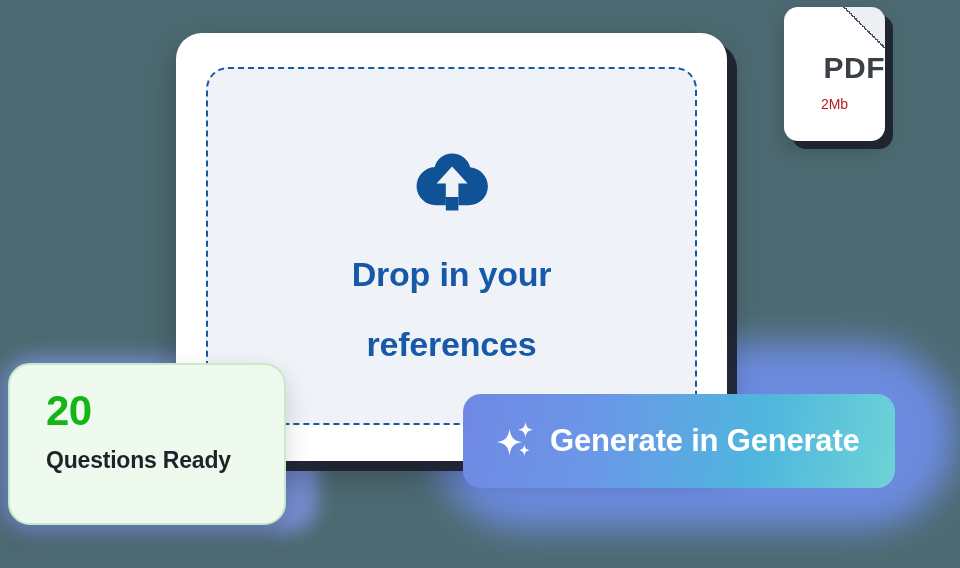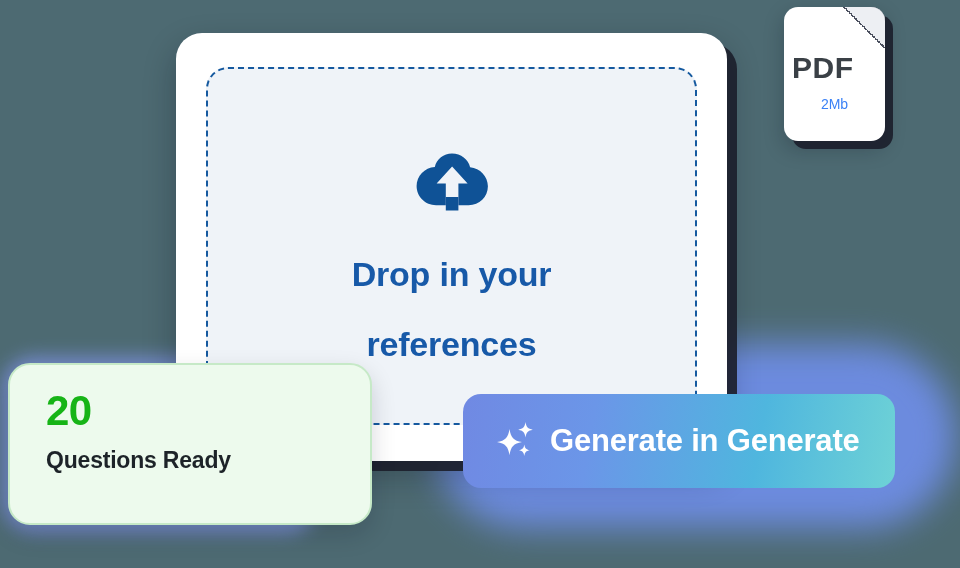--- a/index.html
+++ b/index.html
@@ -122,43 +122,43 @@
     top: 0;
     width: 40px;
     height: 40px;
     background: linear-gradient(225deg, #edeff3 0 50%, transparent 50%);
   }
   #pdf-label {
     position: absolute;
     left: 8px;
     right: 0;
     top: 44px;
-    text-align: left;
+    text-align: right;
     font-size: 30px;
     font-weight: 700;
     color: #3a4046;
     letter-spacing: 0.5px;
   }
   #pdf-size {
     position: absolute;
     left: 0;
     right: 0;
     top: 89px;
     text-align: center;
     font-size: 14px;
     font-weight: 400;
-    color: #3b82f6;
+    color: #b91c1c;
   }
 
   
   #questions-card {
     position: absolute;
     left: 8px;
     top: 363px;
-    width: 364px;
+    width: 278px;
     height: 162px;
     background: #edfaed;
     border: 2px solid #c6e9c7;
     border-radius: 22px;
     box-sizing: border-box;
     padding: 22px 0 0 36px;
     box-shadow: 0 10px 24px rgba(10, 14, 28, 0.16);
   }
   #questions-count {
     font-size: 42px;

